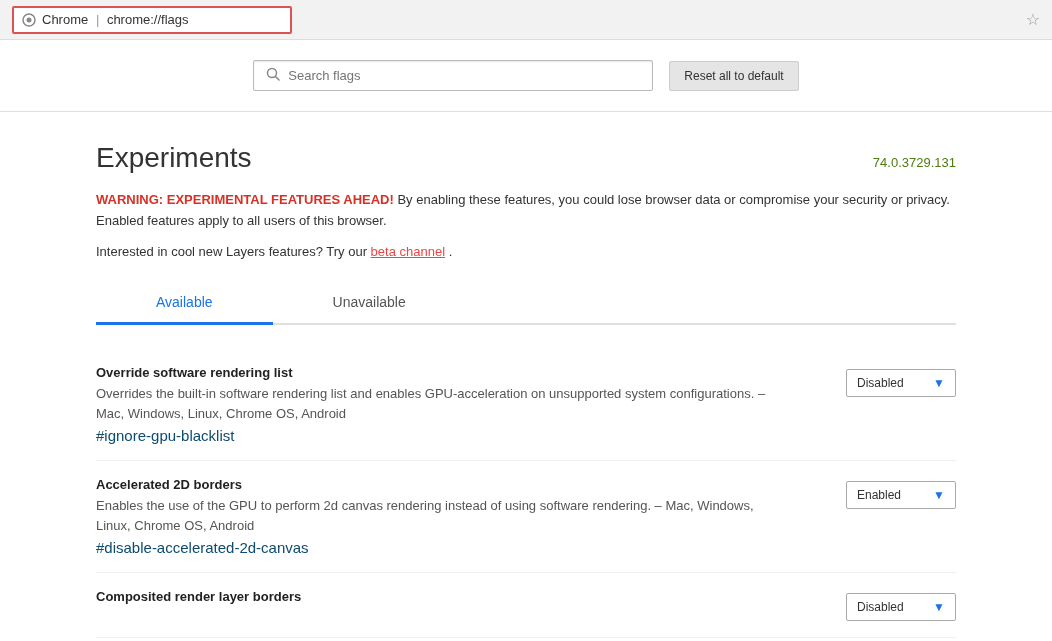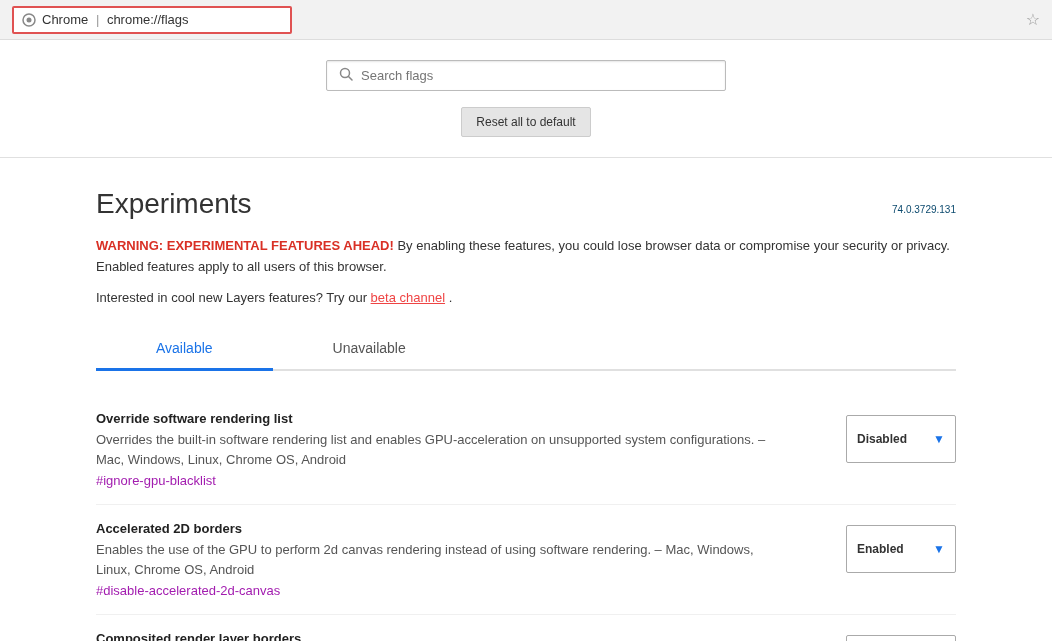--- a/index.html
+++ b/index.html
@@ -58,21 +58,20 @@
 
     
     .search-area {
       display: flex;
       align-items: center;
       justify-content: center;
       padding: 20px 20px;
       background: white;
       border-bottom: 1px solid #e0e0e0;
       gap: 16px;
-      flex-direction: column;
     }
     .search-box {
       display: flex;
       align-items: center;
       border: 1px solid #bbb;
       border-radius: 2px;
       padding: 6px 12px;
       width: 400px;
       background: white;
       box-shadow: inset 0 1px 2px rgba(0,0,0,0.1);
@@ -113,22 +112,22 @@
       align-items: baseline;
       justify-content: space-between;
       padding: 30px 0 16px 0;
     }
     .experiments-title {
       font-size: 28px;
       font-weight: 300;
       color: #333;
     }
     .version-number {
-      font-size: 10px;
-      color: #0c4a6e;
+      font-size: 13px;
+      color: #4d7c0f;
     }
 
     .warning-block {
       margin-bottom: 16px;
       line-height: 1.6;
     }
     .warning-text {
       font-size: 13px;
       color: #333;
     }
@@ -183,44 +182,43 @@
       margin-bottom: 4px;
       color: #222;
     }
     .flag-description {
       font-size: 13px;
       color: #555;
       line-height: 1.5;
       margin-bottom: 4px;
     }
     .flag-anchor {
-      font-size: 13px;
-      color: #a21caf;
+      font-size: 15px;
+      color: #0c4a6e;
       text-decoration: none;
       cursor: pointer;
     }
 
     
     .flag-control {
       display: flex;
       align-items: flex-start;
       padding-top: 4px;
     }
     .flag-select {
       display: flex;
       align-items: center;
       border: 1px solid #aaa;
       border-radius: 2px;
       background: white;
-      padding: 16px 10px;
+      padding: 6px 10px;
       font-size: 12px;
       cursor: pointer;
       min-width: 110px;
       justify-content: space-between;
-      font-weight: bold;
     }
     .flag-select-label {
       color: #333;
       margin-right: 8px;
     }
     .flag-select-arrow {
       color: #1a73e8;
       font-size: 12px;
     }
   </style>

